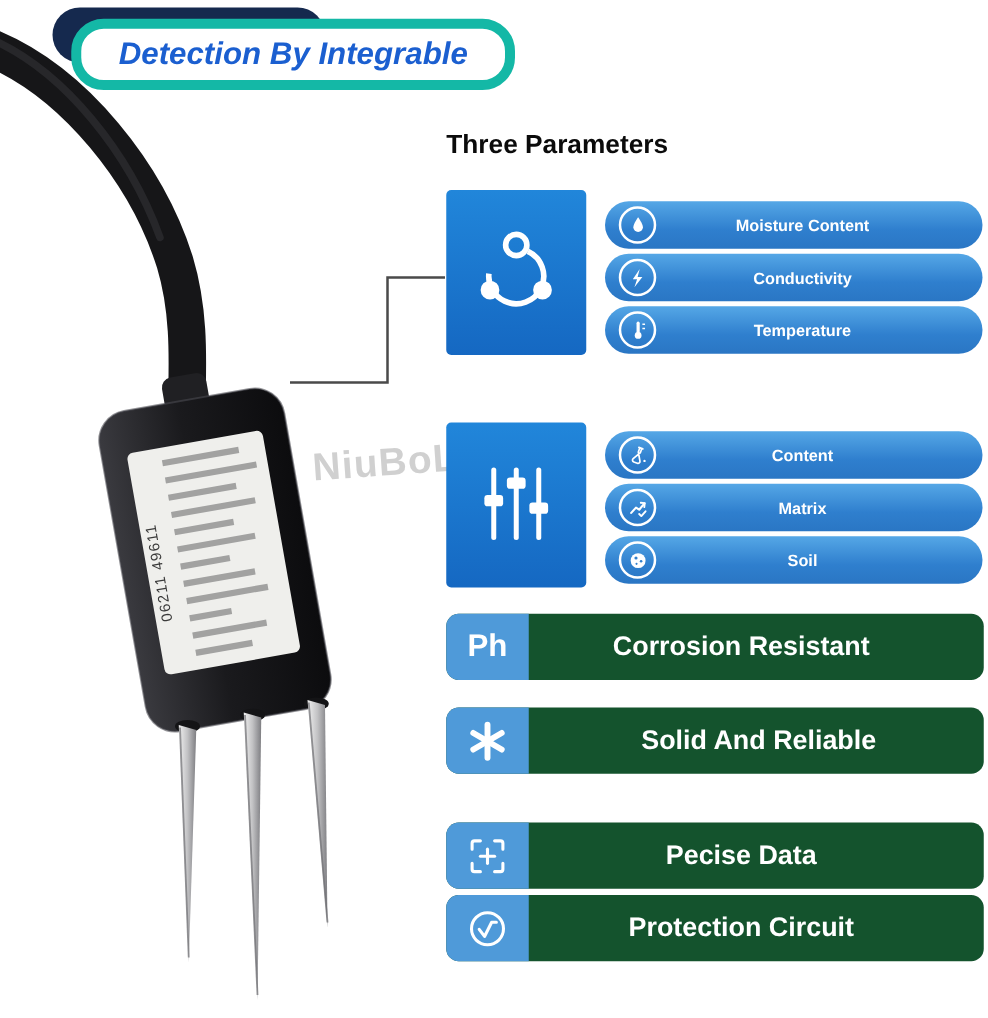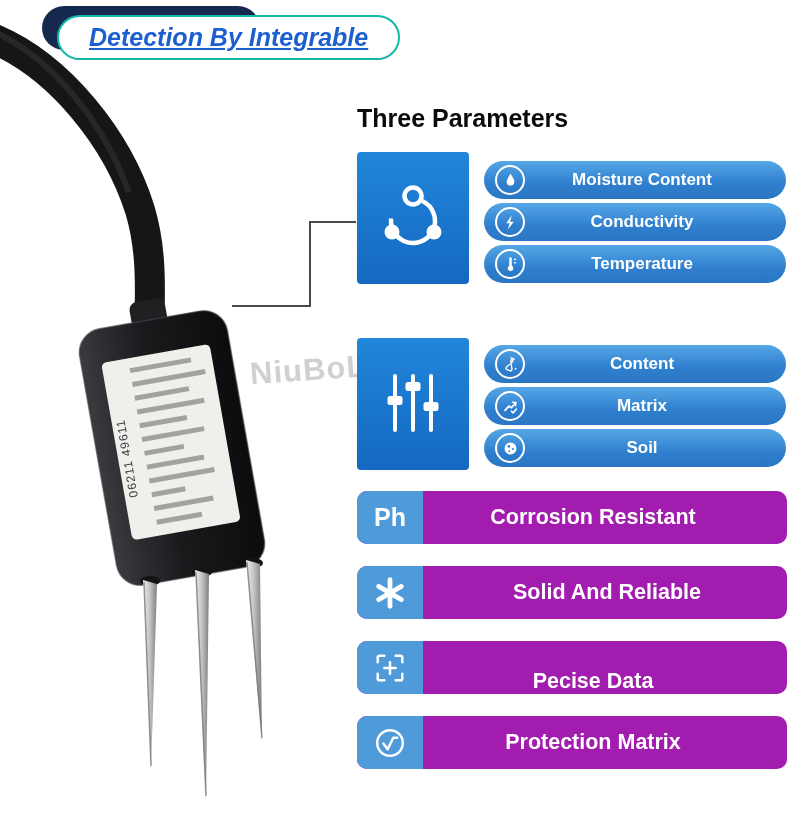--- a/index.html
+++ b/index.html
@@ -3,48 +3,48 @@
 <meta charset="utf-8">
 <style>
   html,body{margin:0;padding:0;background:#fff;}
   #canvas{position:relative;width:790px;height:814px;background:#fff;overflow:hidden;
           font-family:"Liberation Sans",sans-serif;}
 
   
   .badge-back{position:absolute;left:42px;top:6px;width:218px;height:44px;
               border-radius:22px;background:#15294e;z-index:3;}
   .badge{position:absolute;left:57px;top:15px;z-index:4;background:#fff;
-         border:2px solid #14b8a6;border-radius:26px;padding:6px 30px;
+         border:8px solid #14b8a6;border-radius:26px;padding:6px 30px;
          font-size:25px;font-weight:bold;font-style:italic;color:#1b5fd0;
-         white-space:nowrap;text-decoration:underline;}
+         white-space:nowrap;}
 
   
   #photo{position:absolute;left:0;top:0;width:790px;height:814px;z-index:0;}
 
   .watermark{position:absolute;left:250px;top:352px;z-index:1;
              font-size:31px;font-weight:bold;color:rgba(205,205,205,0.95);
              letter-spacing:1px;transform:rotate(-4deg);white-space:nowrap;}
   .watermark sup{font-size:12px;}
-  .heading{position:absolute;left:357px;margin:0;font-size:25px;font-weight:bold;
+  .heading{position:absolute;left:357px;margin:0;font-size:21px;font-weight:bold;
            color:#0b0b0b;white-space:nowrap;z-index:2;}
 
   .icon-box{position:absolute;left:357px;width:112px;height:132px;
             background:linear-gradient(180deg,#2186da,#1568c2);
             border-radius:4px;display:flex;align-items:center;justify-content:center;
             z-index:2;}
 
   .pill{position:absolute;left:484px;width:302px;height:38px;border-radius:19px;
         background:linear-gradient(180deg,#55a7e6 0%,#2f7fce 60%,#2a76c4 100%);
         display:flex;align-items:center;z-index:2;}
   .pill .picon{position:absolute;left:11px;width:26px;height:26px;border:2px solid #fff;
                border-radius:50%;display:flex;align-items:center;justify-content:center;}
-  .pill .ptext{width:100%;text-align:center;font-size:17px;font-weight:bold;color:#fff;
+  .pill .ptext{width:100%;text-align:center;font-size:13px;font-weight:bold;color:#fff;
                padding-left:14px;}
 
-  .bar{position:absolute;left:357px;width:430px;height:53px;background:#a21caf;
+  .bar{position:absolute;left:357px;width:430px;height:53px;background:#14532d;
        border-radius:10px;display:flex;align-items:center;z-index:2;}
   .bar .bicon{width:66px;height:53px;background:#4f9ad9;border-radius:10px 0 0 10px;
               display:flex;align-items:center;justify-content:center;flex:none;}
   .bar .btext{flex:1;text-align:center;font-size:21.5px;font-weight:bold;color:#fff;
               padding-right:24px;}
   .ph-glyph{color:#fff;font-size:25px;font-weight:bold;}
 </style>
 </head>
 <body>
 
@@ -218,21 +218,21 @@
         <g stroke="#fff" stroke-width="5" stroke-linecap="round">
           <line x1="19" y1="5" x2="19" y2="33"></line>
           <line x1="7" y1="12" x2="31" y2="26"></line>
           <line x1="7" y1="26" x2="31" y2="12"></line>
         </g>
       </svg>
     </span>
     <span class="btext">Solid And Reliable</span>
   </div>
 
-  <div class="bar" style="top:641px;align-items:flex-end;">
+  <div class="bar" style="top:658px;">
     <span class="bicon">
       <svg width="36" height="36" viewBox="0 0 38 38">
         <g stroke="#fff" stroke-width="2.6" fill="none" stroke-linecap="round">
           <path d="M13 6 h-5 a2 2 0 0 0 -2 2 v5"></path>
           <path d="M25 6 h5 a2 2 0 0 1 2 2 v5"></path>
           <path d="M13 32 h-5 a2 2 0 0 1 -2 -2 v-5"></path>
           <path d="M25 32 h5 a2 2 0 0 0 2 -2 v-5"></path>
           <line x1="19" y1="13" x2="19" y2="25"></line>
           <line x1="13" y1="19" x2="25" y2="19"></line>
         </g>
@@ -243,16 +243,16 @@
 
   <div class="bar" style="top:716px;">
     <span class="bicon">
       <svg width="36" height="36" viewBox="0 0 38 38">
         <g stroke="#fff" stroke-width="2.6" fill="none" stroke-linecap="round" stroke-linejoin="round">
           <circle cx="19" cy="19" r="13.5"></circle>
           <path d="M12 19.5 l4.5 6 l6 -12 h4"></path>
         </g>
       </svg>
     </span>
-    <span class="btext">Protection Matrix</span>
+    <span class="btext">Protection Circuit</span>
   </div>
 
 </div>
 
 </body></html>

